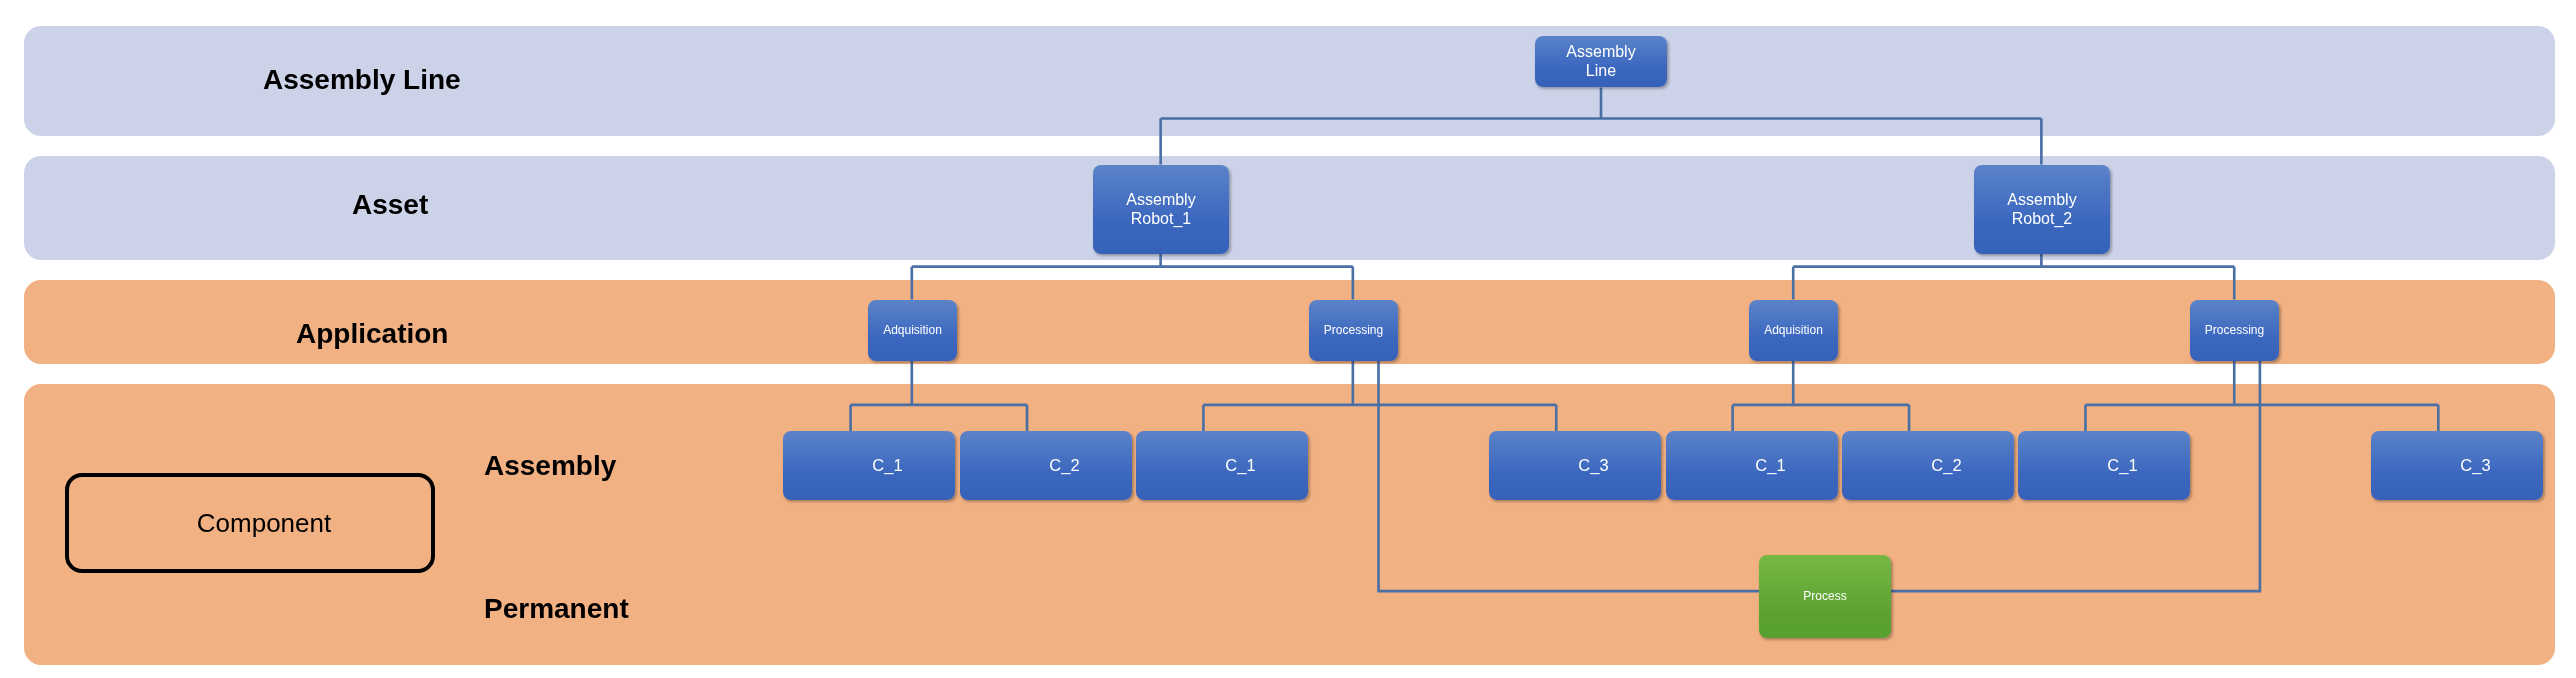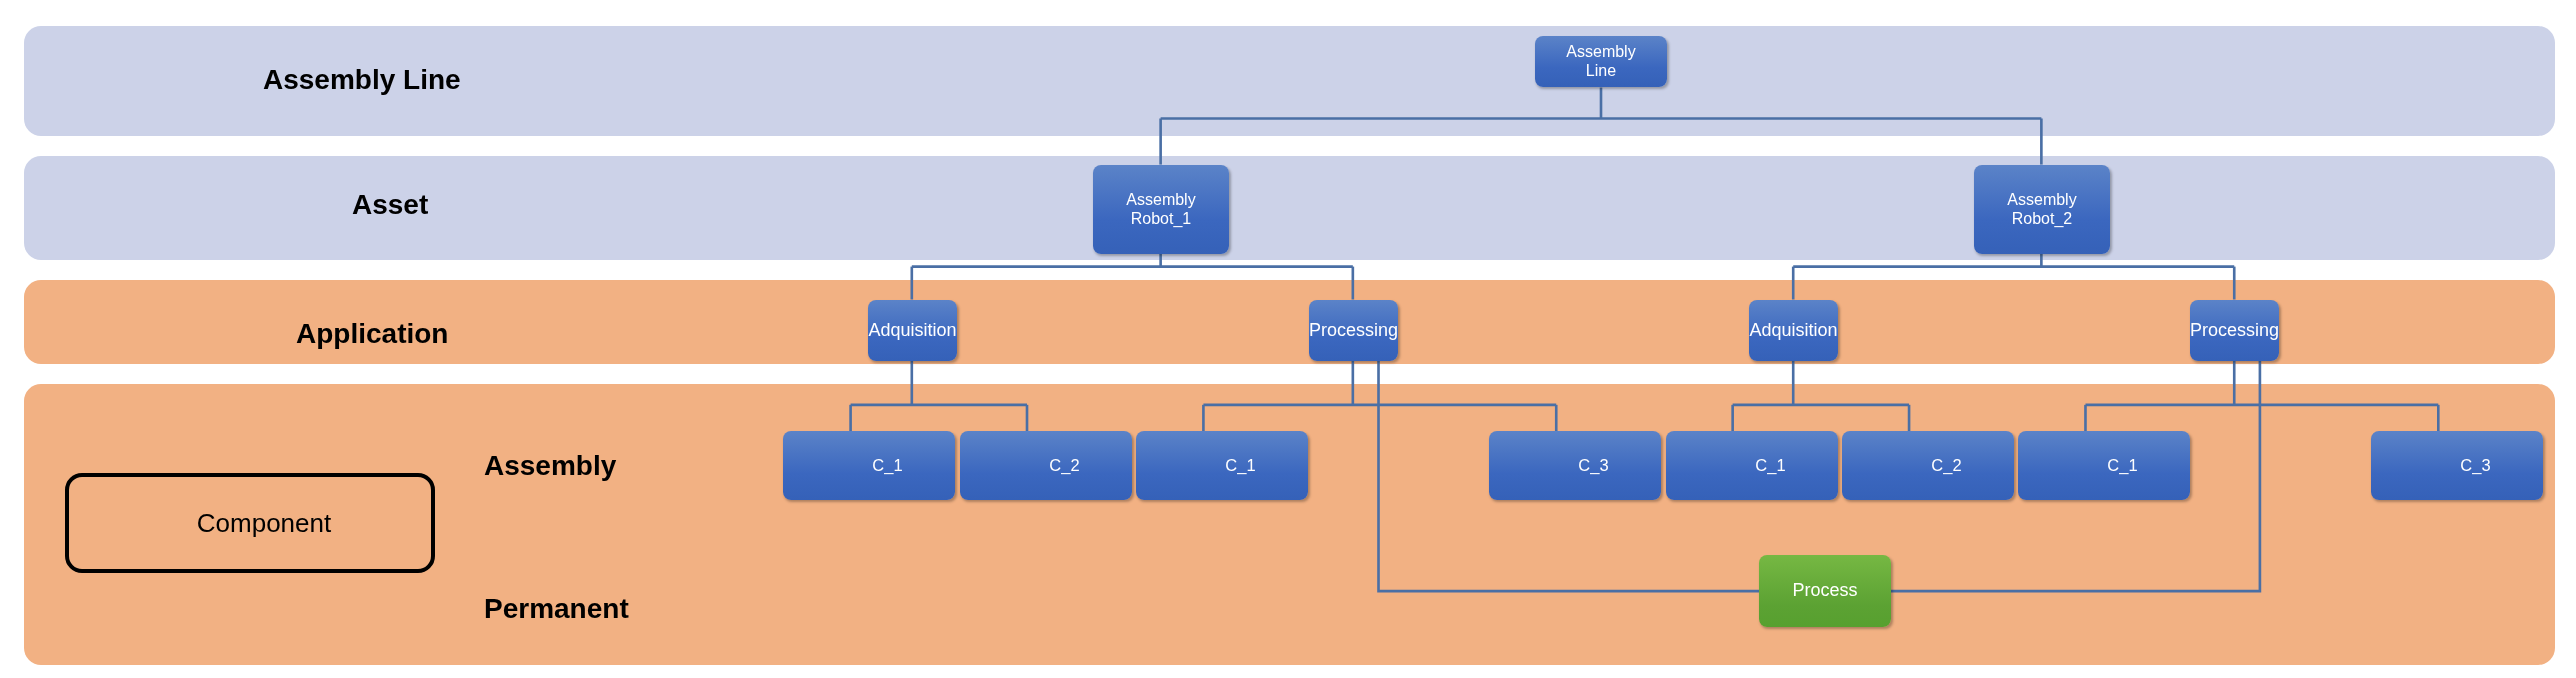--- a/index.html
+++ b/index.html
@@ -25,21 +25,21 @@
   #wires{position:absolute;left:0;top:0;width:2576px;height:678px;
          pointer-events:none;}
 
   
   .node{position:absolute;border-radius:8px;display:flex;align-items:center;
         justify-content:center;text-align:center;color:#ffffff;
         box-shadow:1.3px 2px 2.6px rgba(0,0,0,.28);line-height:1.18;}
   .node.blue{background:linear-gradient(180deg,#5b83c8 0%,#3b67bf 62%,#3561b8 100%);}
   .node.green{background:linear-gradient(180deg,#76b843 0%,#5ca233 70%,#57a02f 100%);}
   .node .lbl{display:block;padding:0 2.6px;}
-  .n-sm{font-size:18px;text-align:center;}
+  .n-sm{font-size:12px;text-align:center;}
   .n-md{font-size:16px;}
   .n-lg{font-size:16.5px;padding-left:37px;}
 </style>
 </head>
 <body>
 
 <div id="stage">
 
   <div class="band blue" style="left:24px;top:26px;width:2531px;height:110px;"></div>
   <div class="band blue" style="left:24px;top:156px;width:2531px;height:104px;"></div>
@@ -141,18 +141,18 @@
   <div class="node blue n-lg" style="left:1842px;top:431px;width:135px;height:69px;">
     <span class="lbl">C_2</span>
   </div>
   <div class="node blue n-lg" style="left:2018px;top:431px;width:135px;height:69px;">
     <span class="lbl">C_1</span>
   </div>
   <div class="node blue n-lg" style="left:2371px;top:431px;width:135px;height:69px;">
     <span class="lbl">C_3</span>
   </div>
 
-  <div class="node green n-sm" style="left:1759px;top:555px;width:132px;height:72px;">
+  <div class="node green n-sm" style="left:1759px;top:555px;width:132px;height:83px;">
     <span class="lbl">Process</span>
   </div>
 
 </div>
 
 
 </body></html>

